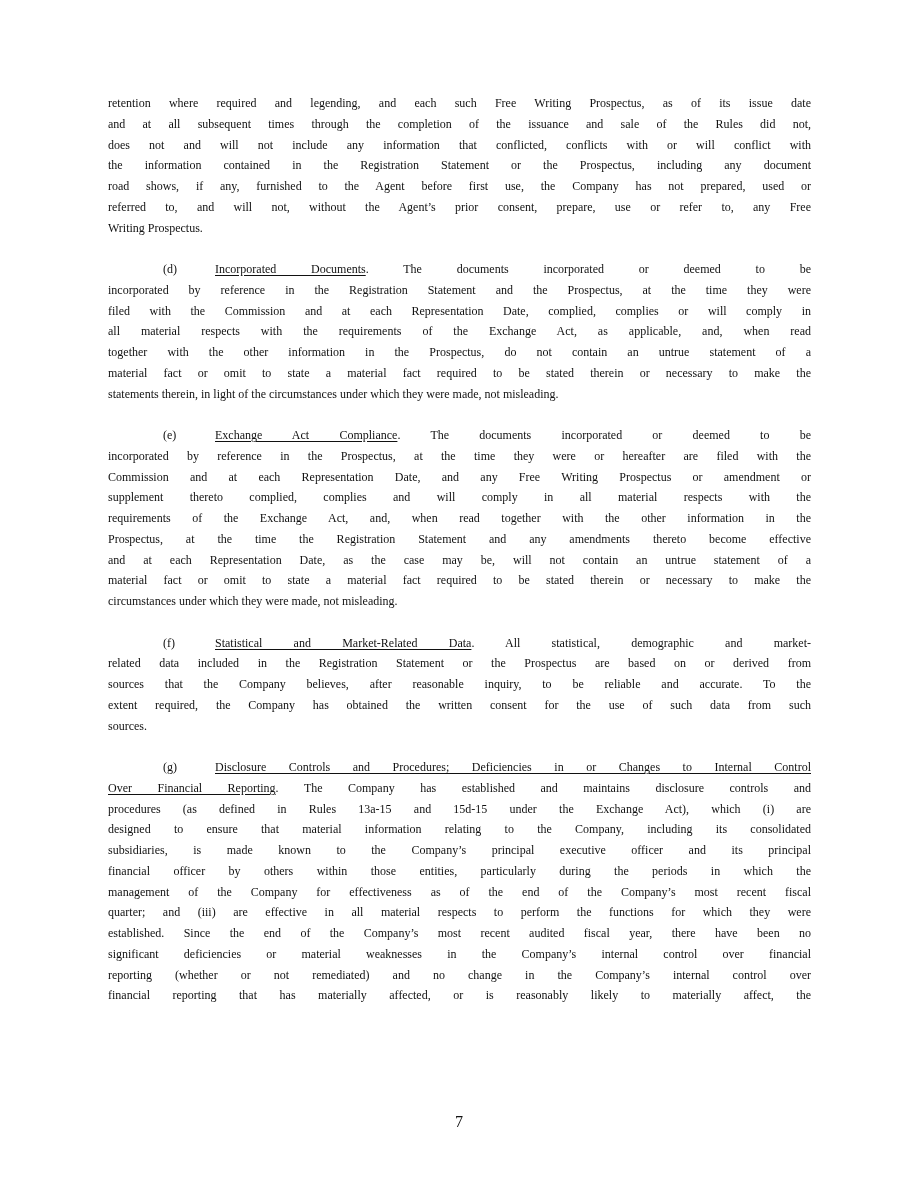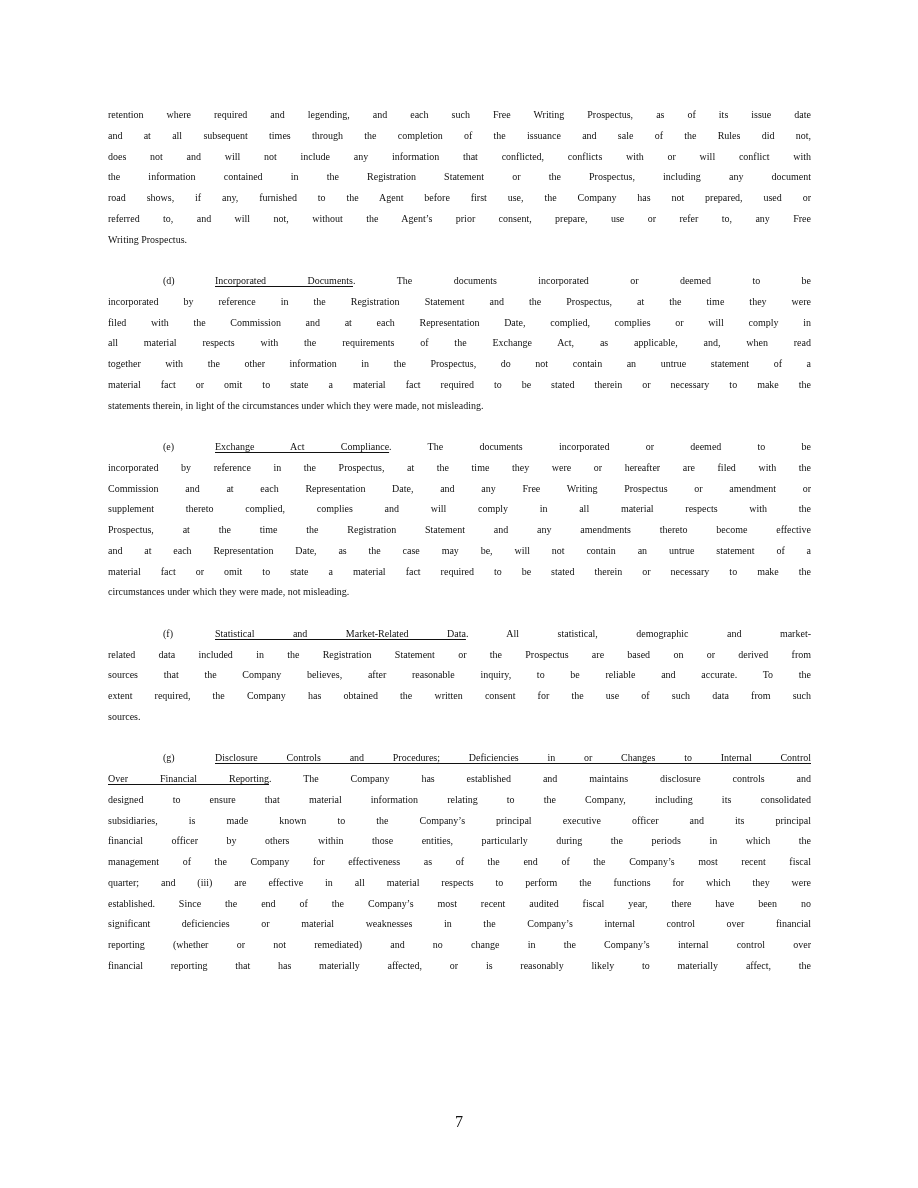--- a/index.html
+++ b/index.html
@@ -1,23 +1,23 @@
 <!DOCTYPE html>
 <html><head>
   <meta charset="utf-8">
   <style>
     html, body { margin: 0; padding: 0; background: #ffffff; }
     body { width: 918px; height: 1188px; position: relative; overflow: hidden; }
     .page {
       position: absolute;
       left: 108px;
-      top: 105px;
+      top: 93px;
       width: 703px;
       font-family: "Liberation Serif", "DejaVu Serif", serif;
-      font-size: 10px;
+      font-size: 12px;
       line-height: 20.75px;
       color: #111111;
       text-align: justify;
     }
     .para { margin: 0 0 20.75px 0; }
     .line { display: block; text-align: justify; text-align-last: justify; white-space: nowrap; height: 20.75px; }
     .line.last { text-align-last: left; }
     .label { display: inline-block; width: 52px; }
     .indent { display: inline-block; width: 55px; }
     .heading { text-decoration: underline; text-underline-offset: 2px; }
@@ -54,37 +54,39 @@
     <span class="line">together with the other information in the Prospectus, do not contain an untrue statement of a</span>
     <span class="line">material fact or omit to state a material fact required to be stated therein or necessary to make the</span>
     <span class="line last">statements therein, in light of the circumstances under which they were made, not misleading.</span>
   </div>
 
   <div class="para">
     <span class="line"><span class="indent"></span><span class="label">(e)</span><span class="heading">Exchange Act Compliance</span><span>.  The documents incorporated or deemed to be</span></span>
     <span class="line">incorporated by reference in the Prospectus, at the time they were or hereafter are filed with the</span>
     <span class="line">Commission and at each Representation Date, and any Free Writing Prospectus or amendment or</span>
     <span class="line">supplement thereto complied, complies and will comply in all material respects with the</span>
+    <span class="line">requirements of the Exchange Act, and, when read together with the other information in the</span>
     <span class="line">Prospectus, at the time the Registration Statement and any amendments thereto become effective</span>
     <span class="line">and at each Representation Date, as the case may be, will not contain an untrue statement of a</span>
     <span class="line">material fact or omit to state a material fact required to be stated therein or necessary to make the</span>
     <span class="line last">circumstances under which they were made, not misleading.</span>
   </div>
 
   <div class="para">
     <span class="line"><span class="indent"></span><span class="label">(f)</span><span class="heading">Statistical and Market-Related Data</span><span>.  All statistical, demographic and market-</span></span>
     <span class="line">related data included in the Registration Statement or the Prospectus are based on or derived from</span>
     <span class="line">sources that the Company believes, after reasonable inquiry, to be reliable and accurate.  To the</span>
     <span class="line">extent required, the Company has obtained the written consent for the use of such data from such</span>
     <span class="line last">sources.</span>
   </div>
 
   <div class="para">
     <span class="line"><span class="indent"></span><span class="label">(g)</span><span class="heading">Disclosure Controls and Procedures; Deficiencies in or Changes to Internal Control</span></span>
     <span class="line"><span class="heading">Over Financial Reporting</span><span>.  The Company has established and maintains disclosure controls and</span></span>
+    <span class="line">procedures (as defined in Rules 13a-15 and 15d-15 under the Exchange Act), which (i) are</span>
     <span class="line">designed to ensure that material information relating to the Company, including its consolidated</span>
     <span class="line">subsidiaries, is made known to the Company’s principal executive officer and its principal</span>
     <span class="line">financial officer by others within those entities, particularly during the periods in which the</span>
     <span class="line">management of the Company for effectiveness as of the end of the Company’s most recent fiscal</span>
     <span class="line">quarter; and (iii) are effective in all material respects to perform the functions for which they were</span>
     <span class="line">established.  Since the end of the Company’s most recent audited fiscal year, there have been no</span>
     <span class="line">significant deficiencies or material weaknesses in the Company’s internal control over financial</span>
     <span class="line">reporting (whether or not remediated) and no change in the Company’s internal control over</span>
     <span class="line">financial reporting that has materially affected, or is reasonably likely to materially affect, the</span>
   </div>

